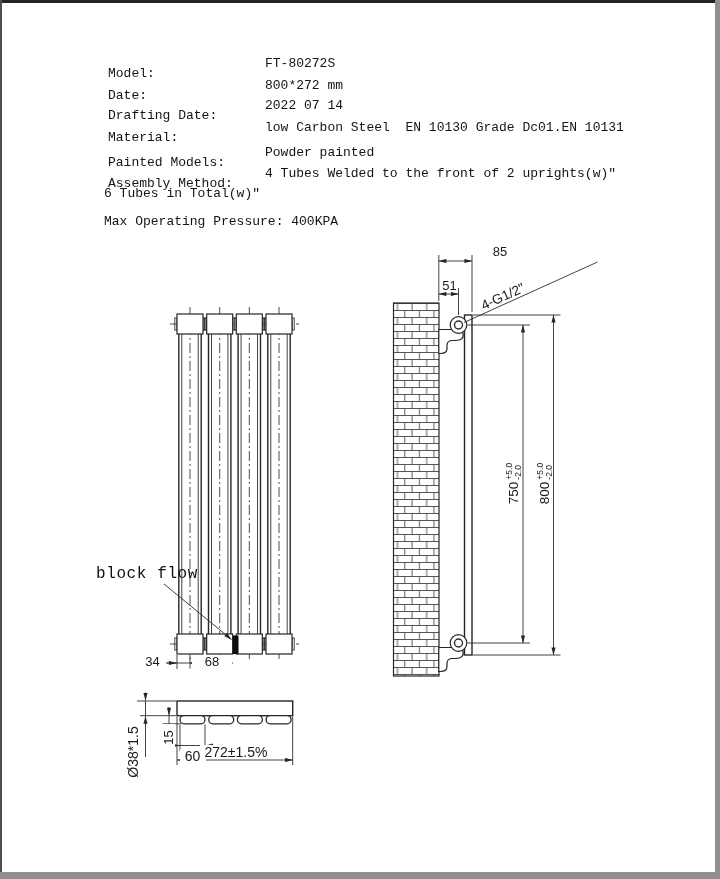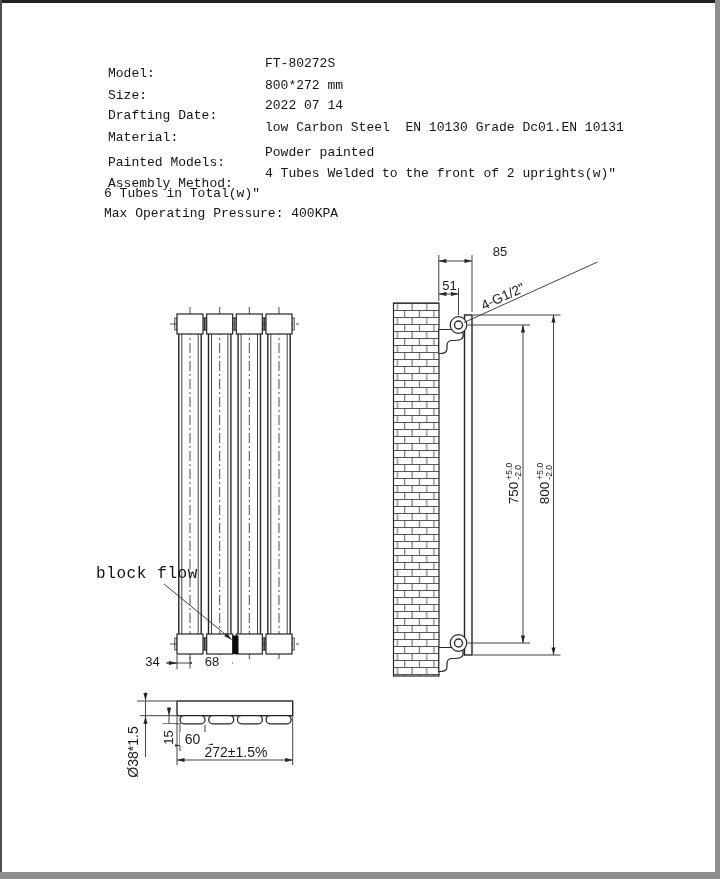--- a/index.html
+++ b/index.html
@@ -45,41 +45,41 @@
   <div class="b-left"></div>
   <div class="b-right"></div>
   <div class="b-bottom"></div>
 
   <div class="specs">
     <div class="srow" style="left:108px;top:56px;">
       <span class="slabel">Model:</span>
       <span class="svalue">FT-80272S</span>
     </div>
     <div class="srow" style="left:108px;top:78px;">
-      <span class="slabel">Size:</span>
+      <span class="slabel">Date:</span>
       <span class="svalue">800*272 mm</span>
     </div>
     <div class="srow" style="left:108px;top:98px;">
       <span class="slabel">Drafting Date:</span>
       <span class="svalue">2022 07 14</span>
     </div>
     <div class="srow" style="left:108px;top:120px;">
       <span class="slabel">Material:</span>
       <span class="svalue">low Carbon Steel  EN 10130 Grade Dc01.EN 10131</span>
     </div>
     <div class="srow" style="left:108px;top:145px;">
       <span class="slabel">Painted Models:</span>
       <span class="svalue">Powder painted</span>
     </div>
     <div class="srow" style="left:108px;top:166px;">
       <span class="slabel">Assembly Method:</span>
       <span class="svalue">4 Tubes Welded to the front of 2 uprights(w)″</span>
     </div>
     <div class="srow" style="left:104px;top:186px;">6 Tubes in Total(w)″</div>
-    <div class="srow" style="left:104px;top:206px;">Max Operating Pressure: 400KPA</div>
+    <div class="srow" style="left:104px;top:214px;">Max Operating Pressure: 400KPA</div>
   </div>
 
   <svg width="720" height="879" viewBox="0 0 720 879">
     <defs>
       <marker id="arr" viewBox="0 0 10 6" refX="9.6" refY="3" markerWidth="9.5" markerHeight="5.5" orient="auto-start-reverse">
         <path d="M0.4,0.5 L10,3 L0.4,5.5 Z" fill="#262626" style="stroke:none"></path>
       </marker>
       <pattern id="brick" width="14.6" height="14" patternUnits="userSpaceOnUse" x="393.5" y="303">
         <line class="bk" x1="0" y1="0.5" x2="14.6" y2="0.5"></line>
         <line class="bk" x1="0" y1="7.5" x2="14.6" y2="7.5"></line>
@@ -271,16 +271,16 @@
       <span>-2.0</span>
     </span>
   </div>
 
   <div class="dim rotdim" style="left:91px;top:744px;width:84px;height:16px;font-size:14px;">
     <span>Ø38*1.5</span>
   </div>
   <div class="dim rotdim bgw" style="left:154.5px;top:731px;width:27px;height:13px;">
     <span>15</span>
   </div>
-  <div class="dim bgw" style="left:179.5px;top:732px;width:26px;font-size:14px;">60</div>
+  <div class="dim bgw" style="left:179.5px;top:749px;width:26px;font-size:14px;">60</div>
   <div class="dim bgw" style="left:200px;top:744.5px;width:72px;font-size:14px;">272±1.5%</div>
 
 </div>
 
 </body></html>

